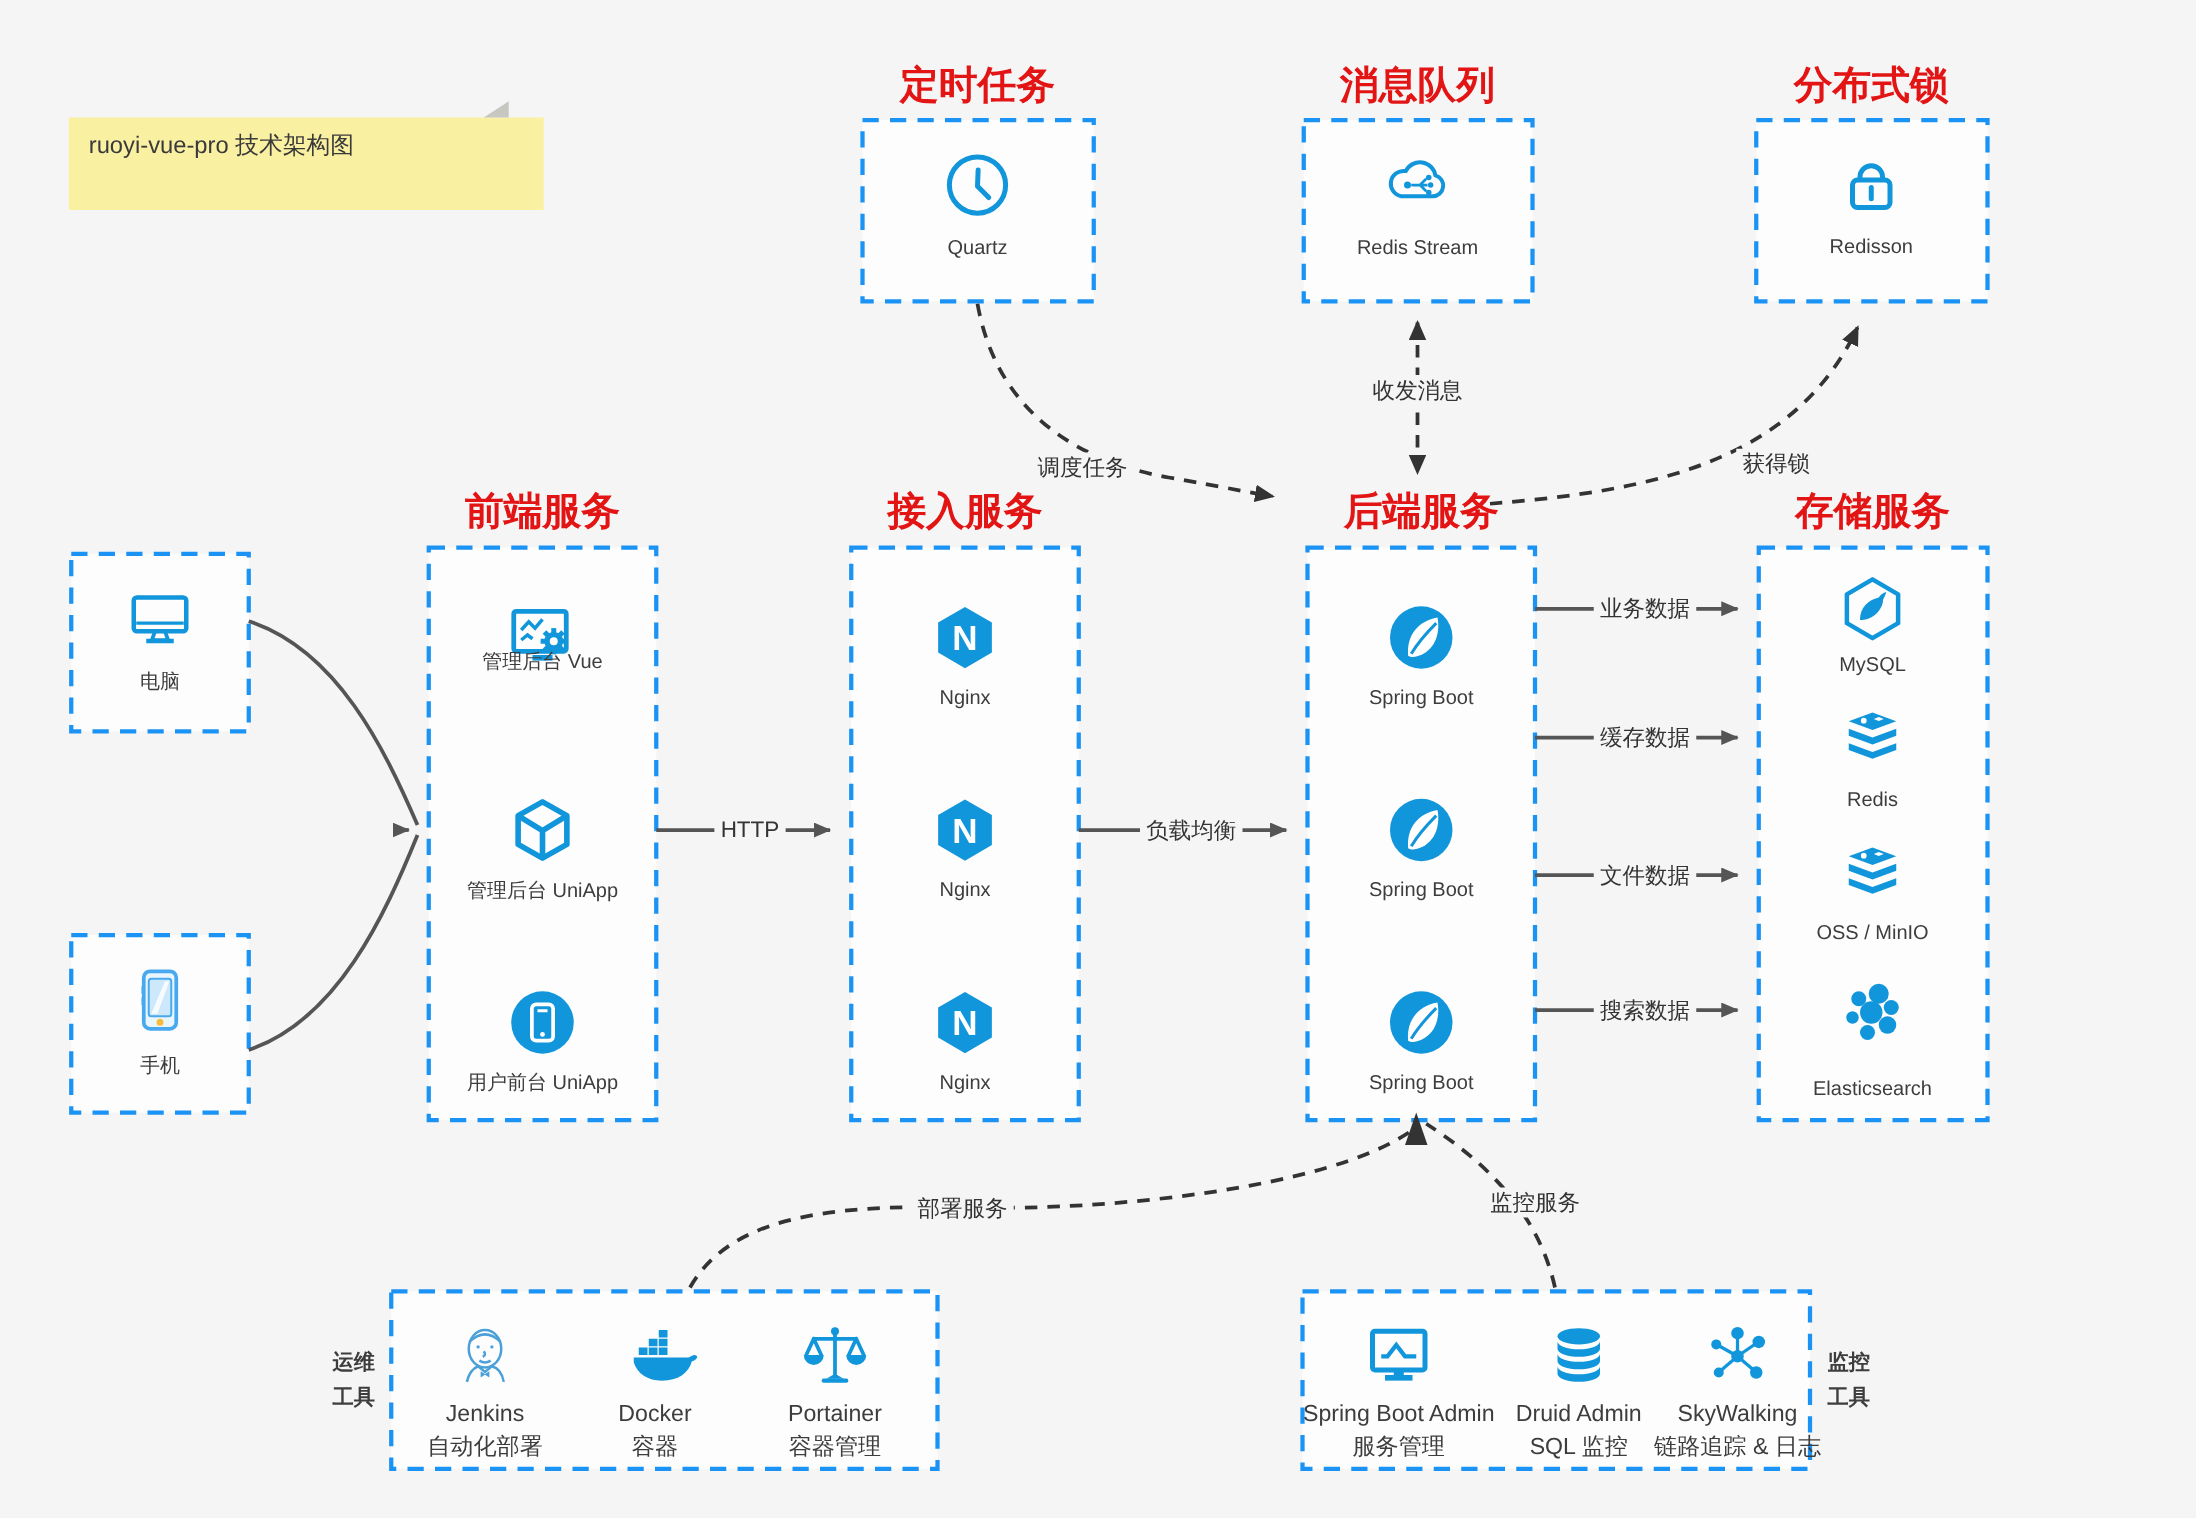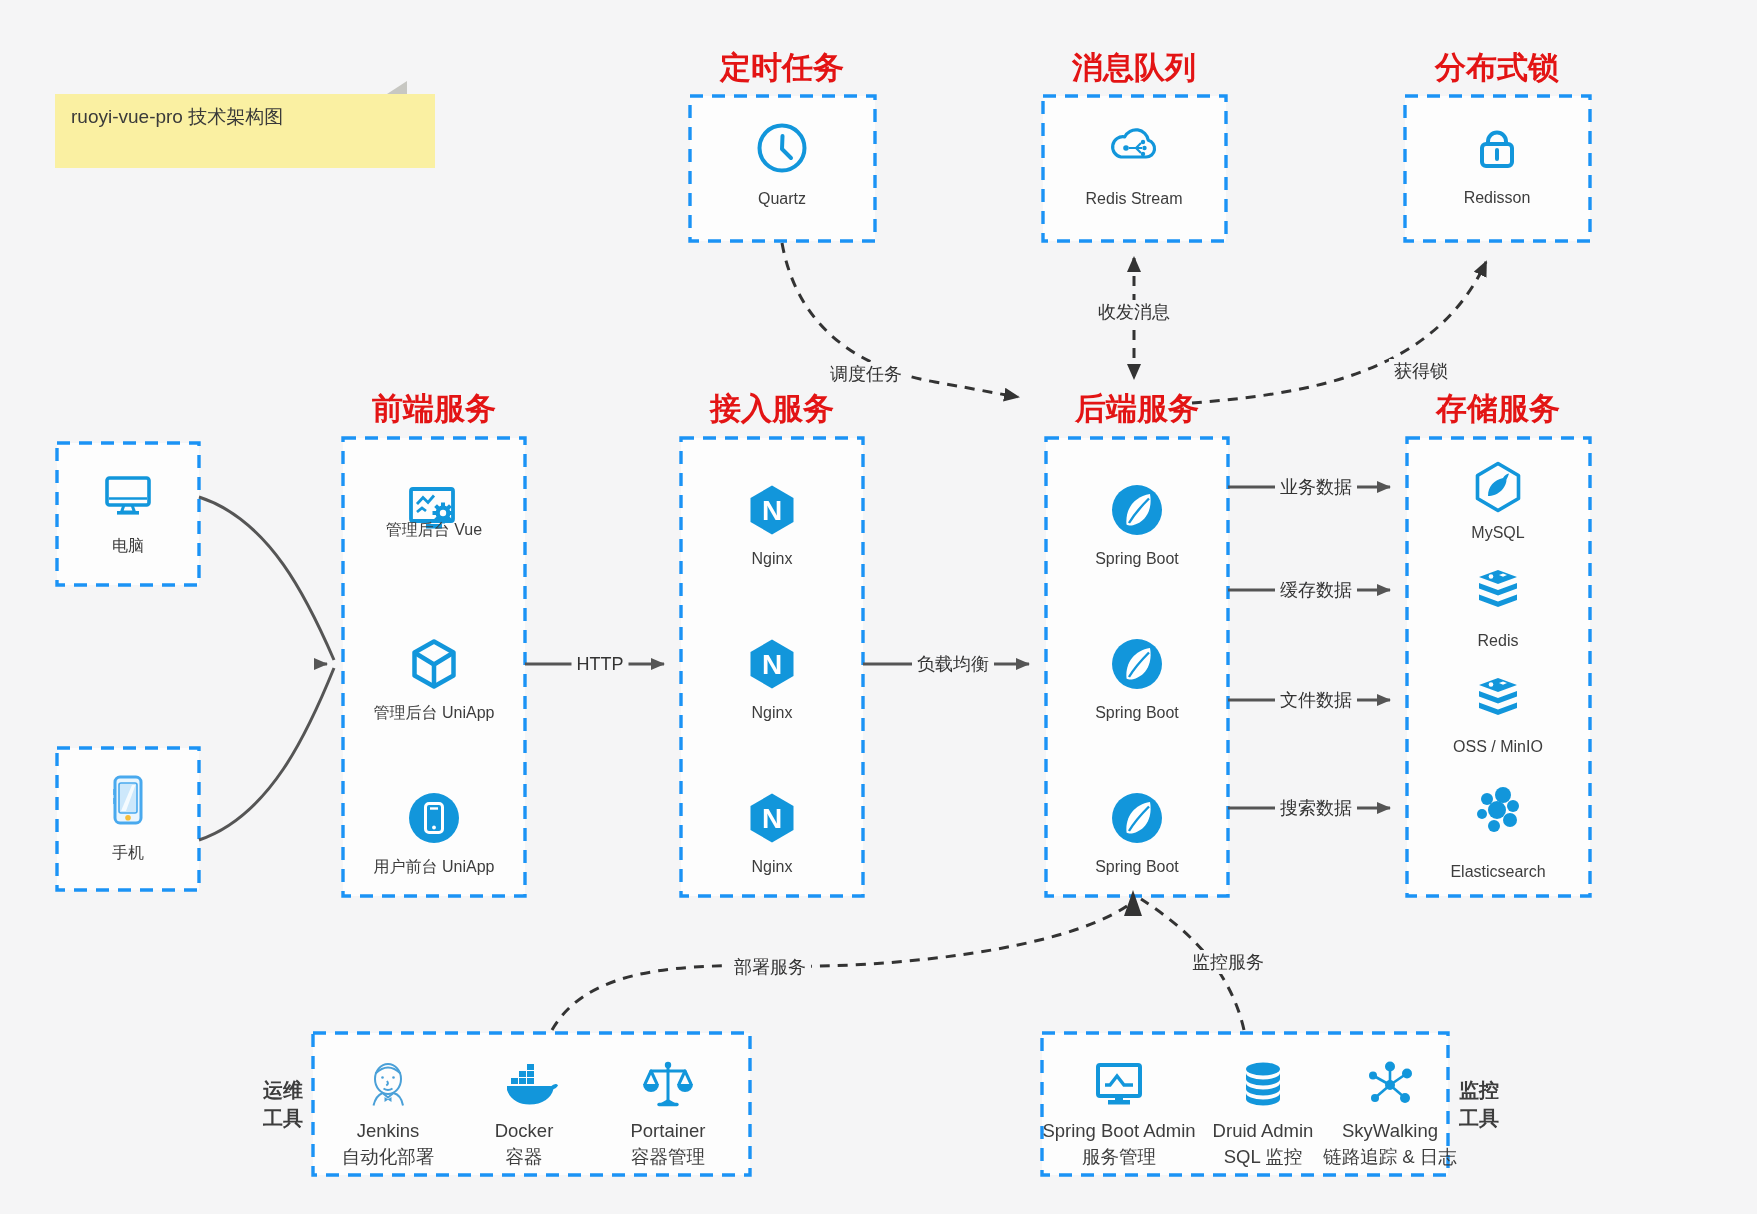--- a/index.html
+++ b/index.html
@@ -4,21 +4,21 @@
 <style>
   html,body{margin:0;padding:0;background:#f5f5f6;font-family:"Liberation Sans","DejaVu Sans",sans-serif;}
   .canvas{position:relative;width:1757px;height:1214px;background:#f5f5f6;overflow:hidden;}
   svg.wires{position:absolute;left:0;top:0;}
   .dbox{fill:#fdfdfd;stroke:#1b93f5;stroke-width:3.4;stroke-dasharray:13 9;}
   .t{position:absolute;transform:translate(-50%,-50%);white-space:nowrap;}
   .gt{font-size:31px;font-weight:bold;color:#e31414;}
   .nl{font-size:16px;color:#3d3d3d;}
   .wl{font-size:18px;color:#333;background:#f5f5f6;padding:0 5px;}
   .two{text-align:center;line-height:26px;font-size:18.5px;color:#3d3d3d;}
-  .gt.two{font-size:20px;line-height:28px;}
+  .gt.two{font-size:17px;line-height:28px;}
   .icon{position:absolute;width:56px;height:56px;transform:translate(-50%,-50%);}
   .note{position:absolute;left:55px;top:94px;width:380px;height:74px;box-sizing:border-box;
         background:#faf0a2;padding:9px 16px;font-size:19px;line-height:27px;color:#3a3a3a;}
   .note .fold{position:absolute;top:-13px;right:28px;width:0;height:0;
         border-left:20px solid transparent;border-bottom:13px solid #c7c7c2;}
   .note .url{display:block;}
 </style>
 </head>
 <body>
 

